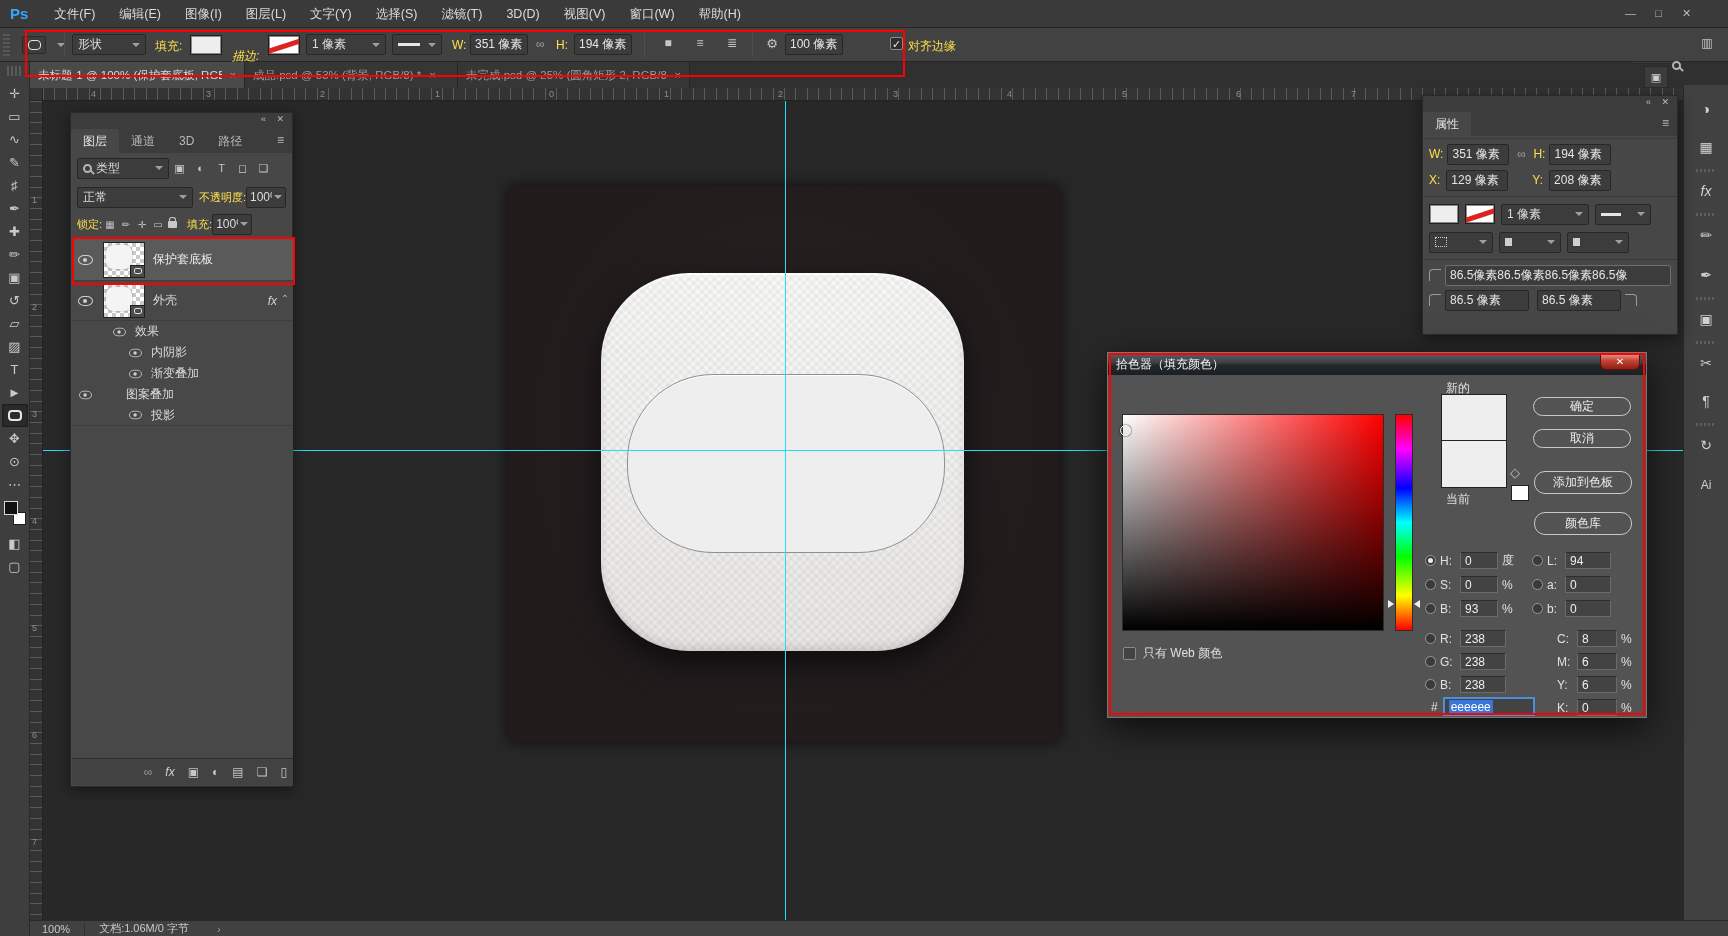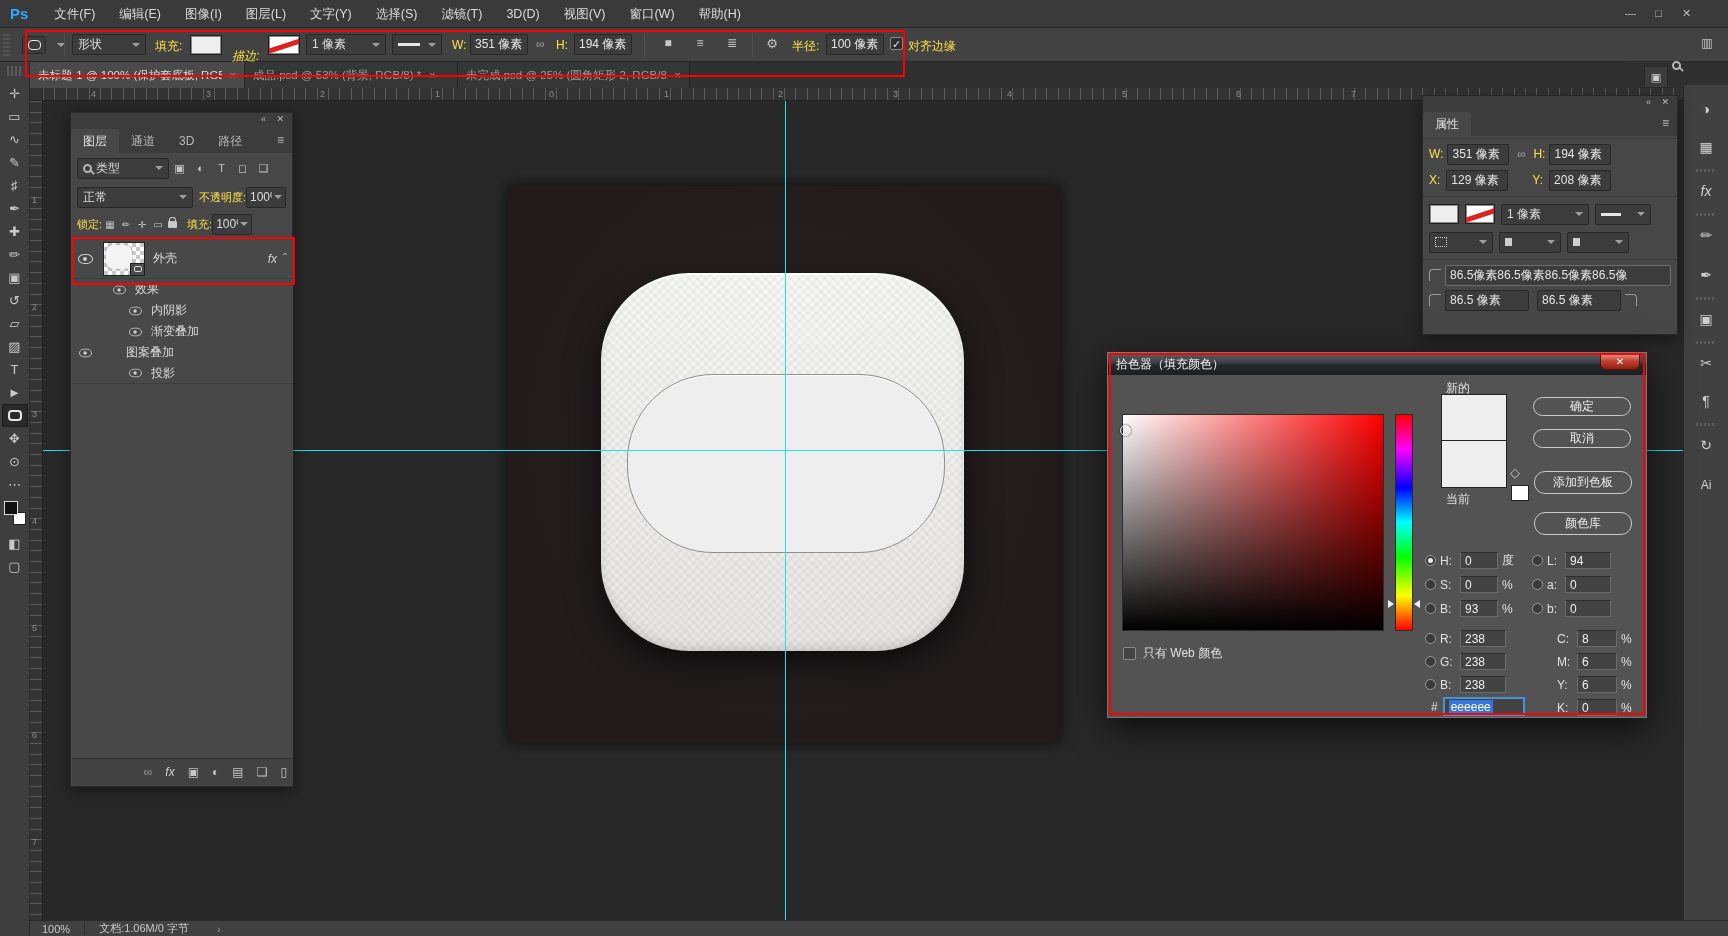--- a/index.html
+++ b/index.html
@@ -176,21 +176,21 @@
     <div class="ab fld" style="left:574px;top:6px;width:58px;">
         <span>194 像素</span>
       </div>
     <div class="ab vsep" style="left:644px;top:5px;"></div>
     <span class="ab ic" style="left:658px;top:8px;width:20px;font-size:12px;">■</span>
     <span class="ab ic" style="left:690px;top:8px;width:20px;font-size:12px;">≡</span>
     <span class="ab ic" style="left:722px;top:8px;width:20px;font-size:12px;">≣</span>
     <div class="ab vsep" style="left:752px;top:5px;"></div>
     <span class="ab ic" style="left:762px;top:8px;width:20px;font-size:13px;">⚙</span>
     <span class="ab olabel" style="left:792px;top:10px;">半径:</span>
-    <div class="ab fld" style="left:826px;top:6px;width:58px;">
+    <div class="ab fld" style="left:785px;top:6px;width:58px;">
         <span>100 像素</span>
       </div>
     <div class="ab cb" style="left:890px;top:9px;"><span>✓</span></div>
     <span class="ab olabel" style="left:908px;top:10px;">对齐边缘</span>
     <span class="ab mag" style="left:1672px;top:11px;"></span>
     <span class="ab ic" style="left:1696px;top:8px;width:22px;font-size:12px;">▥</span>
   </div>
 
   <div class="ab annot" style="left:25px;top:30px;width:880px;height:47px;"></div>
 
@@ -318,20 +318,30 @@
       <span class="ic" style="width:16px;font-size:10px;">▭</span>
       <span class="lockI" style="margin:0 2px;"></span>
       <span class="olabel small" style="margin-left:8px;">填充:</span>
       <div class="sel" style="width:40px;padding:0 3px;">
           <span class="lab">100%</span>
           <span class="car" style="margin-left:2px;"></span>
         </div>
     </div>
 
     <div style="position:absolute;left:1px;top:126px;width:221px;height:522px;background:#484848;">
+      <div class="lrow" style="height:42px;background:#5a5a5a;border-bottom:1px solid #3e3e3e;">
+        <span class="eye"></span>
+        <div class="checker" style="width:42px;height:36px;margin-left:10px;">
+            <div class="thumb-shape"></div>
+            <div class="badge">
+              <i></i>
+            </div>
+          </div>
+        <span style="margin-left:8px;color:#ececec;">保护套底板</span>
+      </div>
       <div class="lrow" style="height:40px;border-bottom:1px solid #3e3e3e;">
         <span class="eye"></span>
         <div class="checker" style="width:42px;height:34px;margin-left:10px;">
             <div class="thumb-shape"></div>
             <div class="badge">
               <i></i>
             </div>
           </div>
         <span style="margin-left:8px;color:#dedede;">外壳</span>
         <span class="fxtxt" style="margin-left:auto;">fx</span>
@@ -623,21 +633,21 @@
     <div class="ab row" style="left:449px;top:346px;gap:4px;">
         <span class="dlabel" style="width:16px;">K:</span>
         <div class="pfld" style="width:40px;">
           <span>0</span>
         </div>
         <span class="dlabel">%</span>
       </div>
 
     <div class="ab row" style="left:323px;top:345px;gap:6px;">
       <span class="dlabel">#</span>
-      <div class="pfld" style="width:80px;border-color:#4a90d9;box-shadow:0 0 0 1px #4a90d9;">
+      <div class="pfld" style="width:90px;border-color:#4a90d9;box-shadow:0 0 0 1px #4a90d9;">
           <span style="background:#3875d7;color:#fff;padding:0 2px;">eeeeee</span>
         </div>
     </div>
 
     <div class="ab row" style="left:15px;top:292px;gap:7px;">
       <span class="cb" style="background:#434343;"></span>
       <span class="dlabel">只有 Web 颜色</span>
     </div>
   </div>
 

